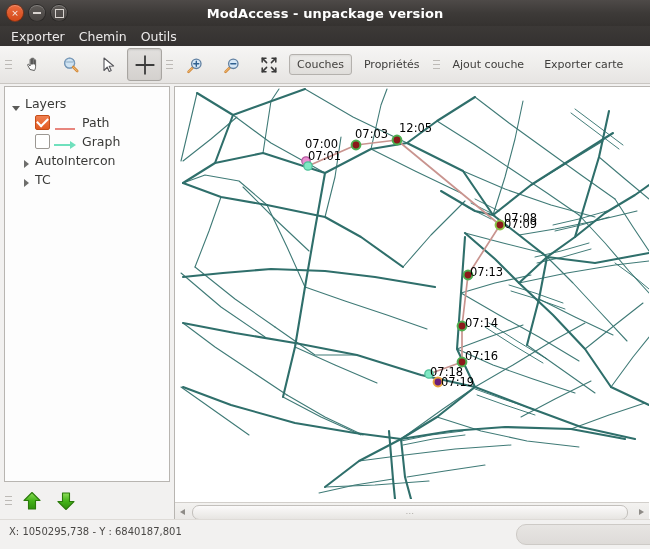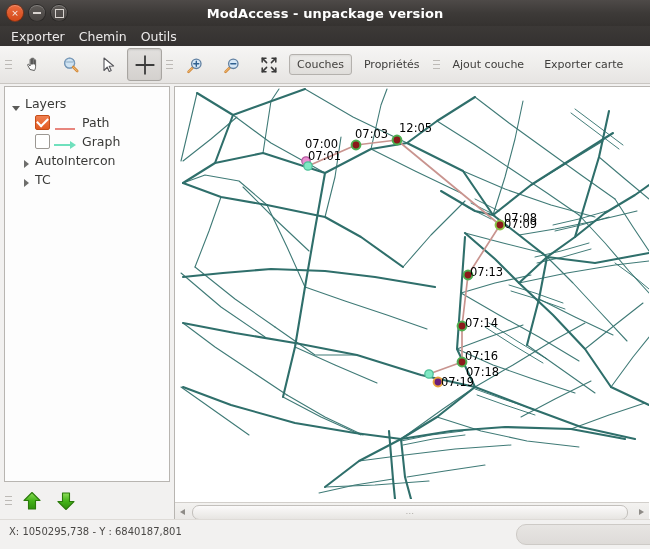--- a/index.html
+++ b/index.html
@@ -524,21 +524,21 @@
 
     <div class="maplabel" style="left:130px; top:50px;">07:00</div>
     <div class="maplabel" style="left:133px; top:62px;">07:01</div>
     <div class="maplabel" style="left:180px; top:40px;">07:03</div>
     <div class="maplabel" style="left:224px; top:34px;">12:05</div>
     <div class="maplabel" style="left:329px; top:124px;">07:08</div>
     <div class="maplabel" style="left:329px; top:130px;">07:09</div>
     <div class="maplabel" style="left:295px; top:178px;">07:13</div>
     <div class="maplabel" style="left:290px; top:229px;">07:14</div>
     <div class="maplabel" style="left:290px; top:262px;">07:16</div>
-    <div class="maplabel" style="left:255px; top:278px;margin-left:36px;">07:18</div>
+    <div class="maplabel" style="left:255px; top:278px;">07:18</div>
     <div class="maplabel" style="left:266px; top:288px;">07:19</div>
 
     <div class="hscroll">
       <div class="sb-arrow">
           <div class="la"></div>
         </div>
       <div class="sb-trough">
         <div class="sb-thumb">
           <div class="sb-grip">⋯</div>
         </div>

